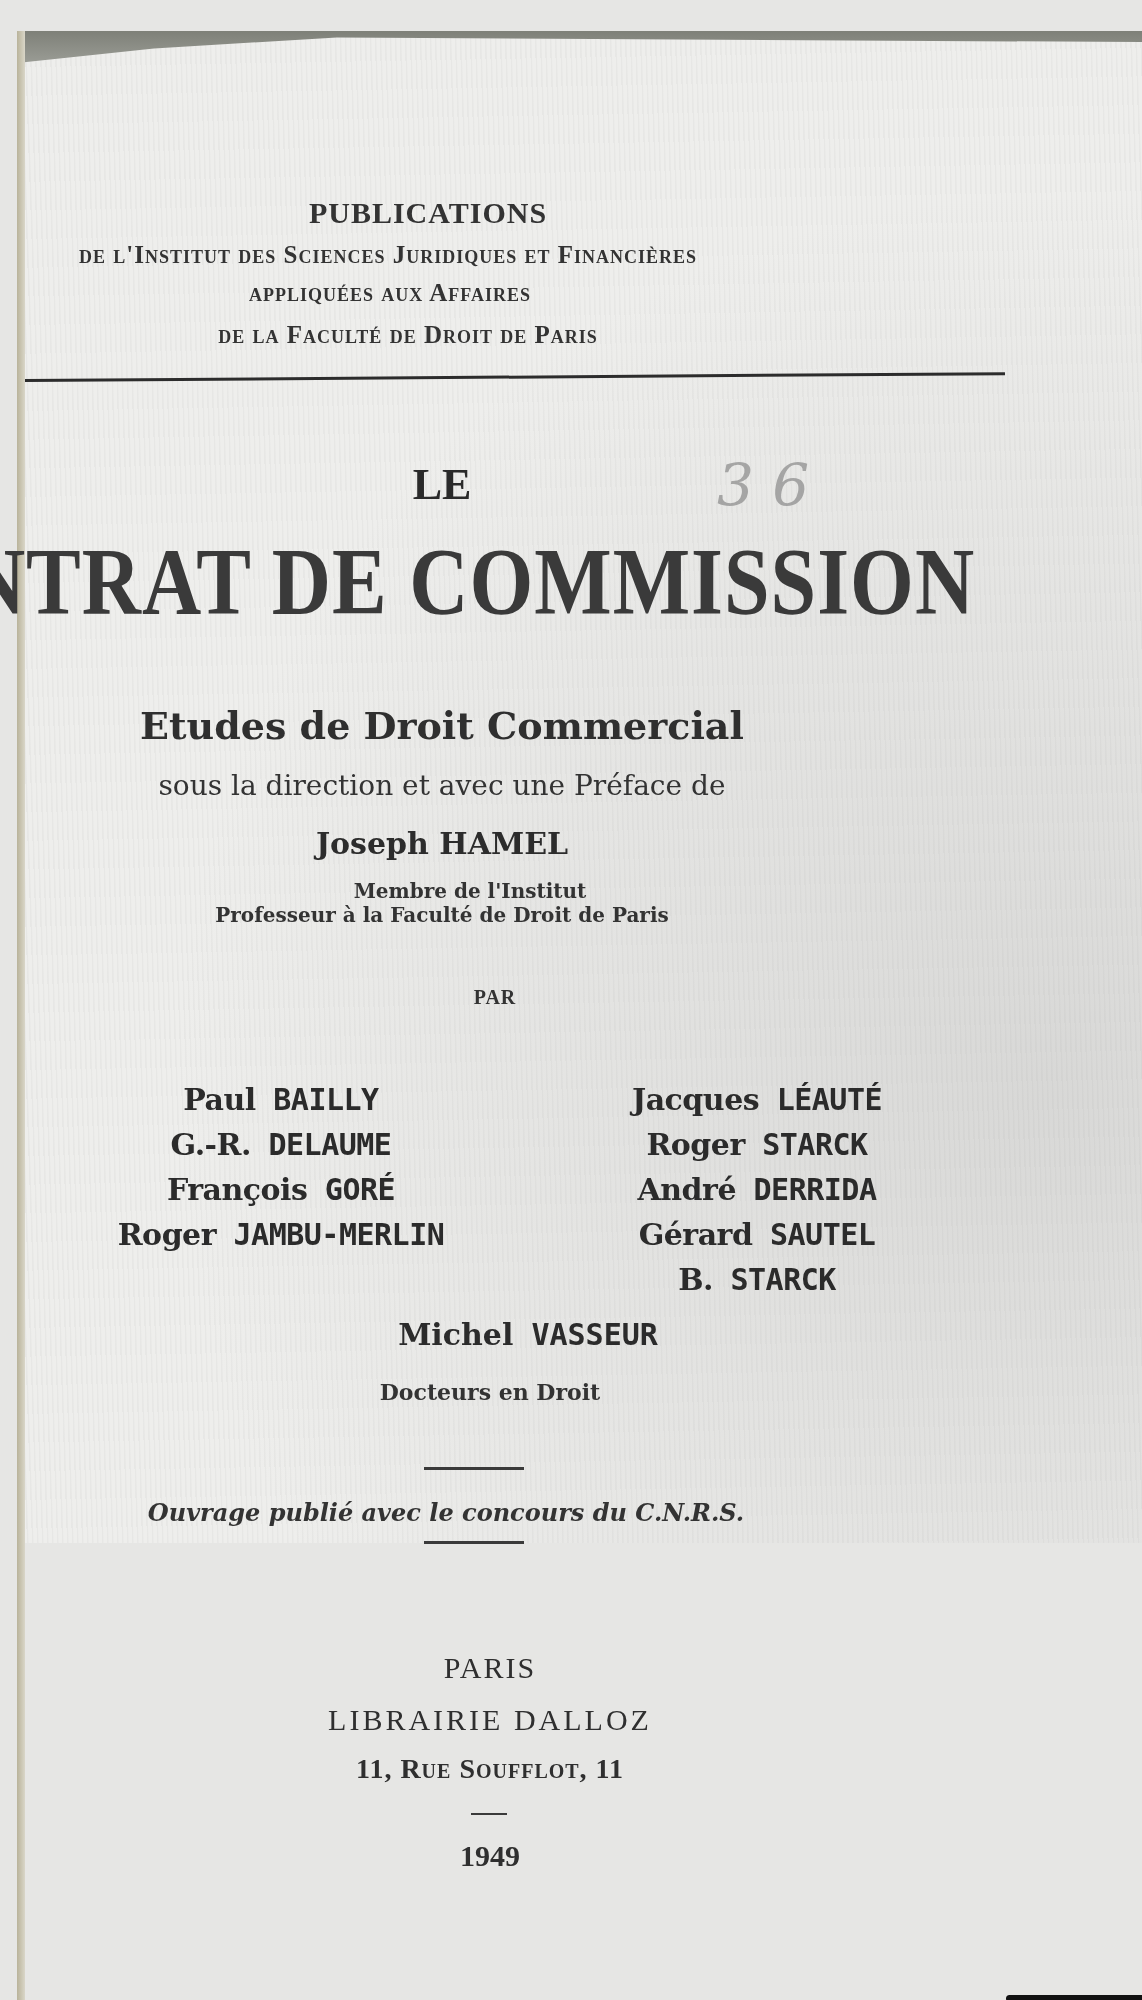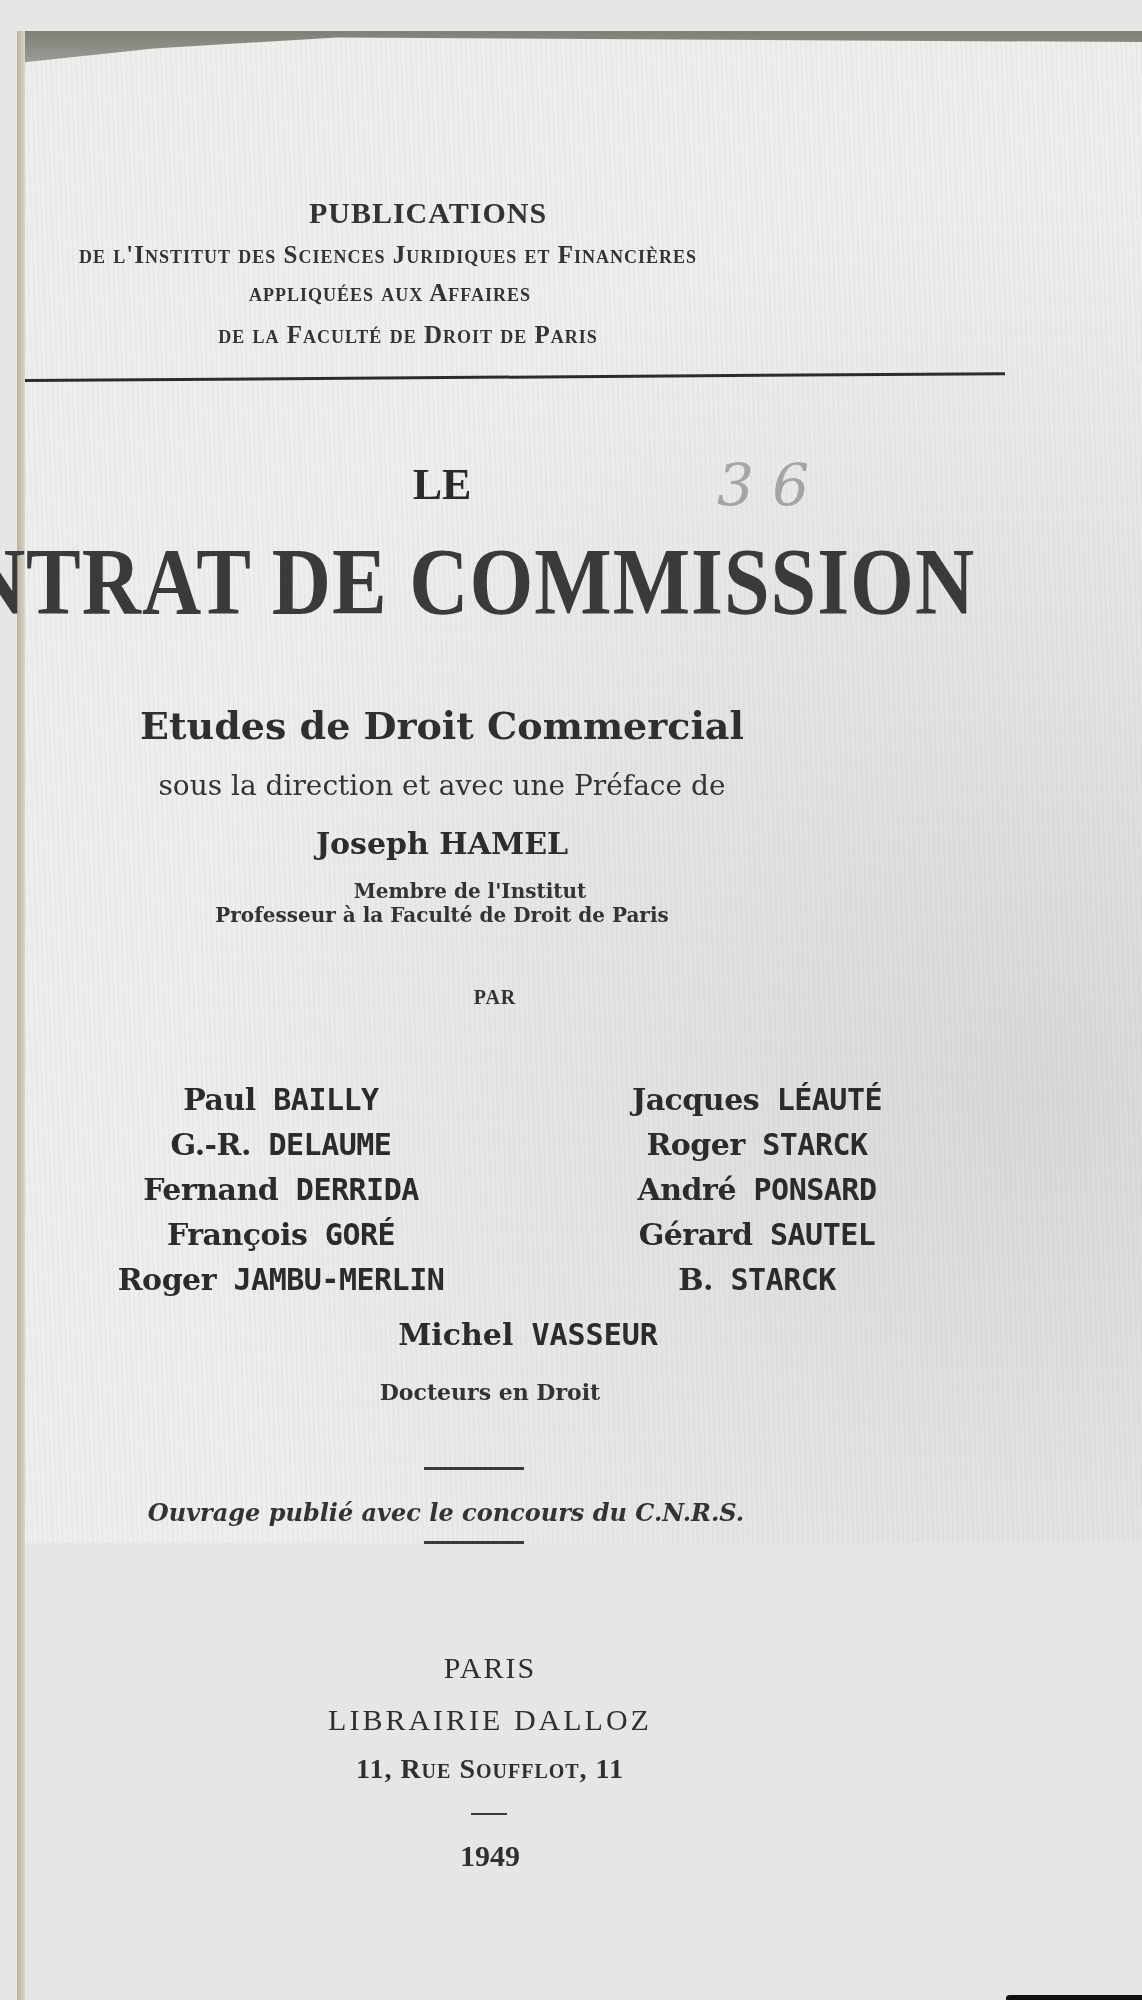--- a/index.html
+++ b/index.html
@@ -98,28 +98,27 @@
   <div class="line t-hamel">Joseph HAMEL</div>
   <div class="line t-membre">Membre de l'Institut</div>
   <div class="line t-prof">Professeur à la Faculté de Droit de Paris</div>
 
   <div class="line t-par">PAR</div>
 
   <div class="authors">
     <div class="col-left">
       <div class="author"><span class="first">Paul</span> <span>BAILLY</span></div>
       <div class="author"><span class="first">G.-R.</span> <span>DELAUME</span></div>
-      <div class="author"><span class="first">Fernand</span> <span>DERRIDA</span></div>
       <div class="author"><span class="first">François</span> <span>GORÉ</span></div>
       <div class="author"><span class="first">Roger</span> <span>JAMBU-MERLIN</span></div>
     </div>
     <div class="col-right">
       <div class="author"><span class="first">Jacques</span> <span>LÉAUTÉ</span></div>
       <div class="author"><span class="first">Roger</span> <span>STARCK</span></div>
-      <div class="author"><span class="first">André</span> <span>PONSARD</span></div>
+      <div class="author"><span class="first">André</span> <span>DERRIDA</span></div>
       <div class="author"><span class="first">Gérard</span> <span>SAUTEL</span></div>
       <div class="author"><span class="first">B.</span> <span>STARCK</span></div>
     </div>
   </div>
 
   <div class="line t-vasseur"><span class="first">Michel</span> <span>VASSEUR</span></div>
   <div class="line t-docteurs">Docteurs en Droit</div>
 
   <div class="rule-short r1"></div>
   <div class="line t-cnrs">Ouvrage publié avec le concours du C.N.R.S.</div>

